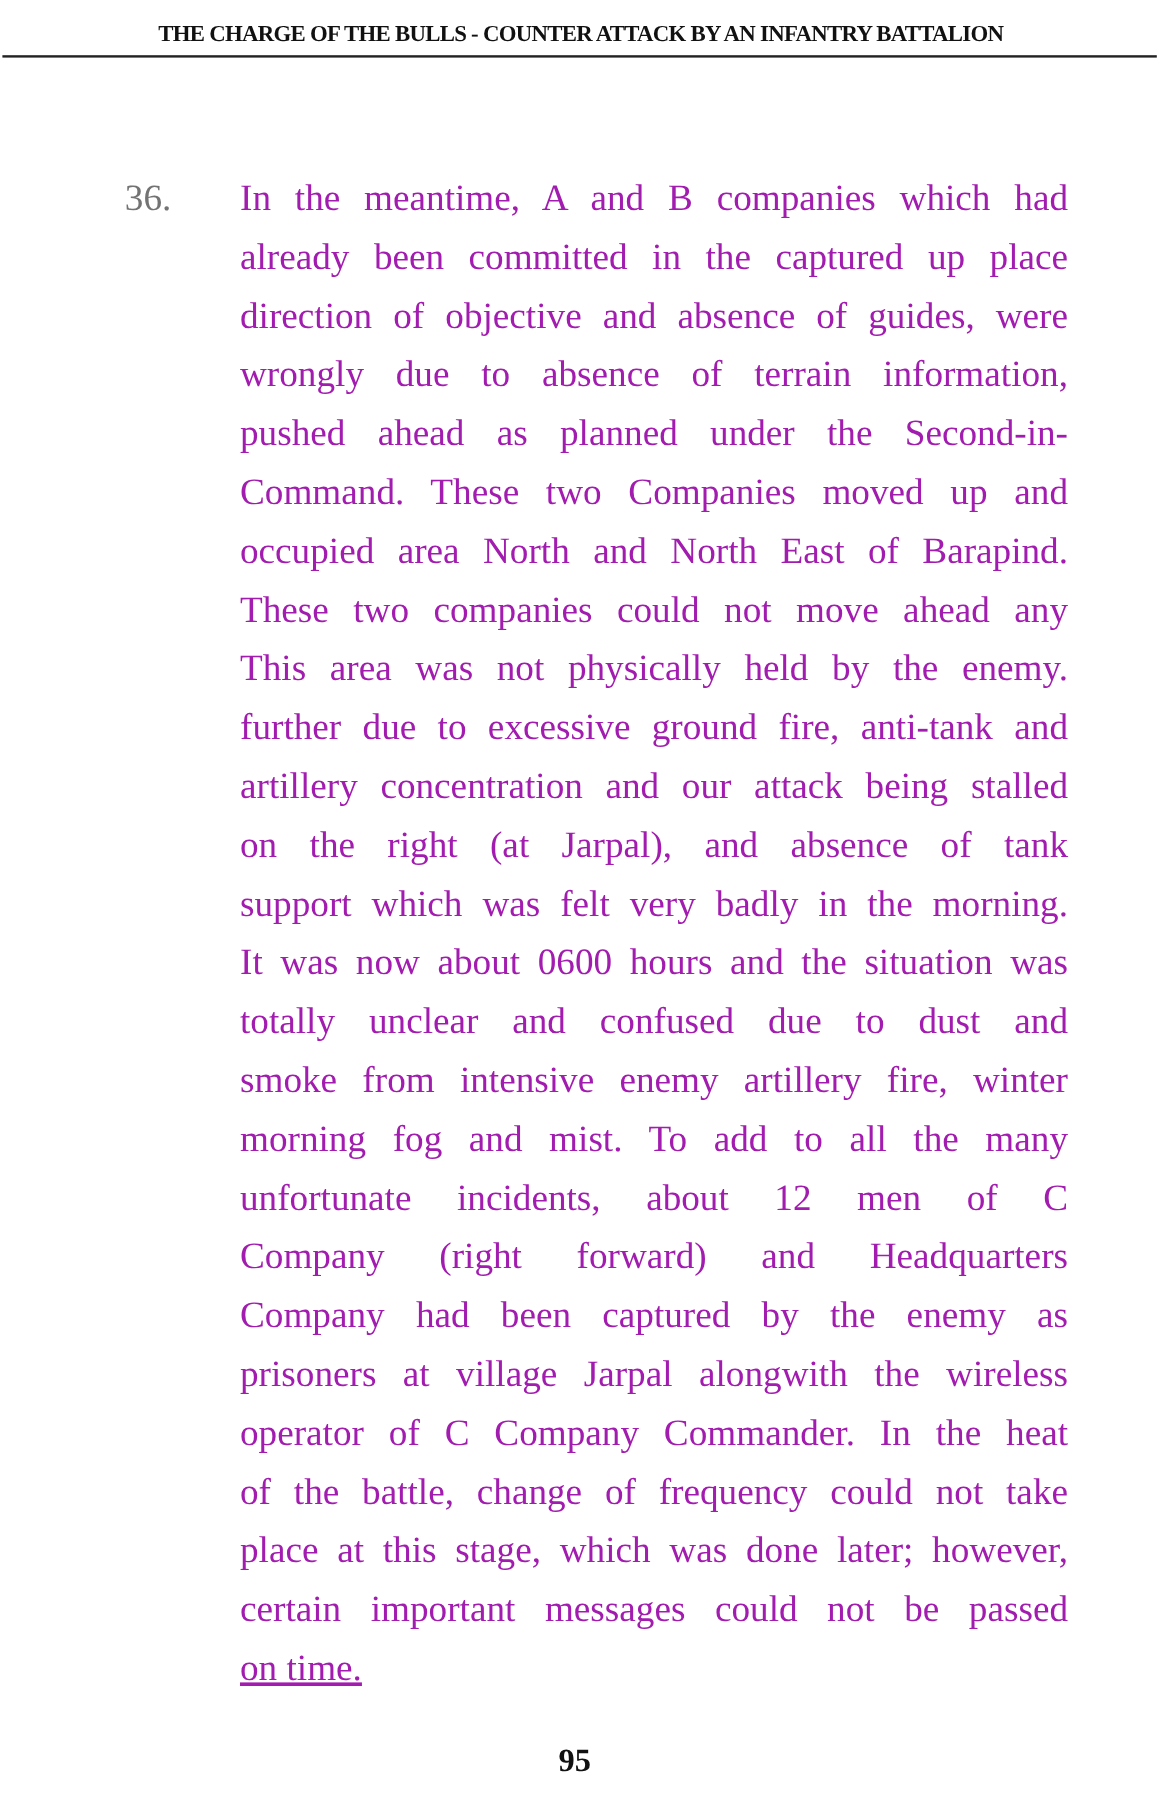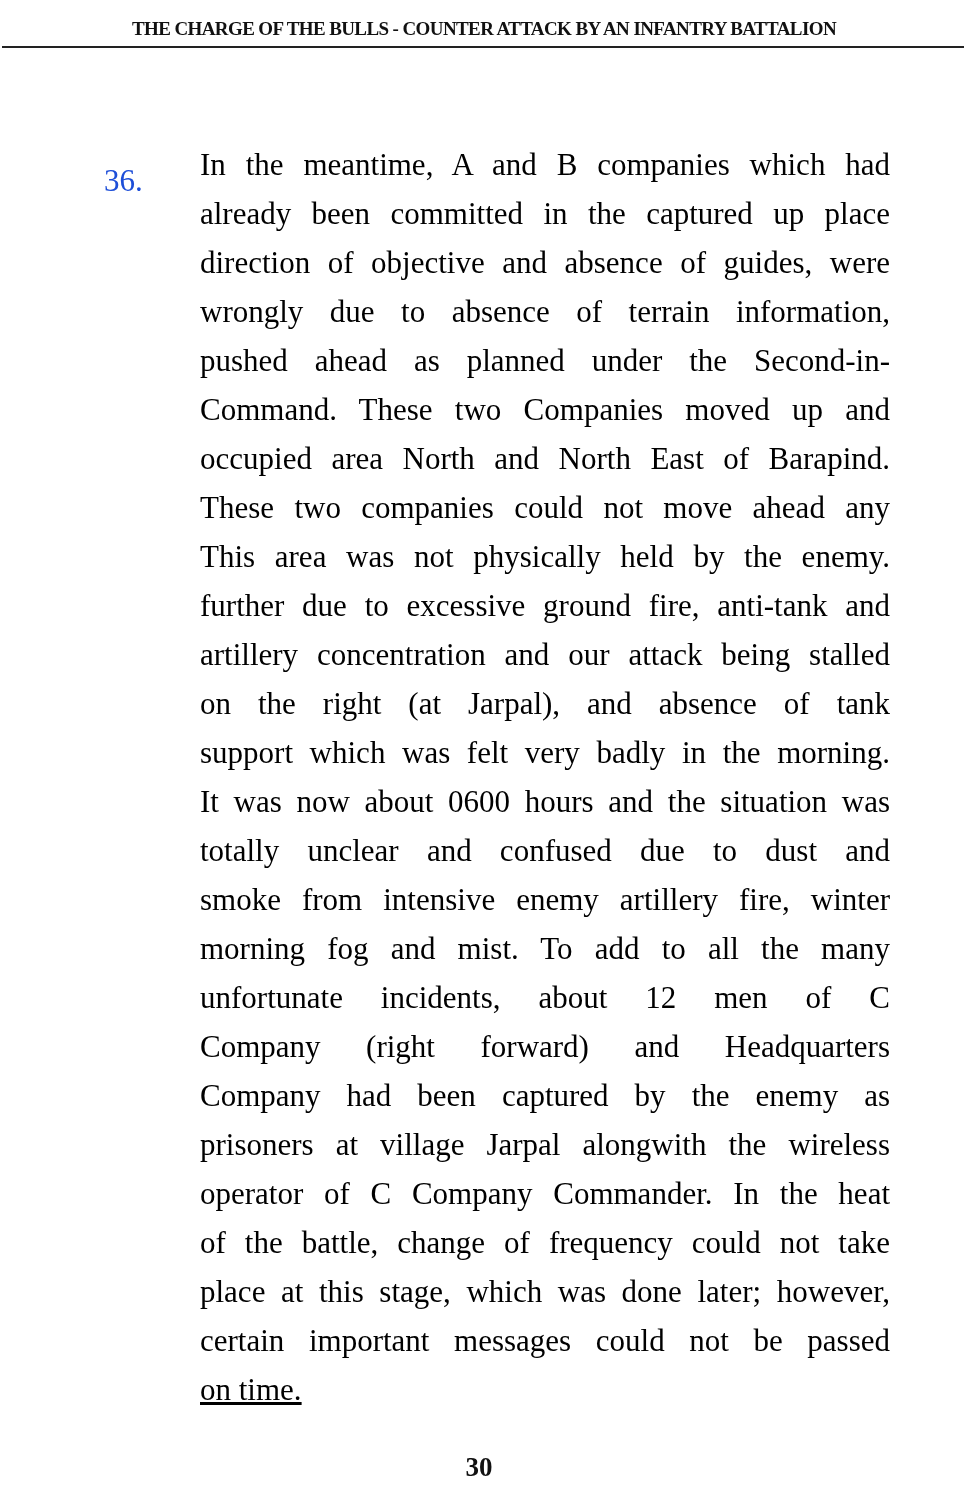--- a/index.html
+++ b/index.html
@@ -38,40 +38,40 @@
     }
     .para {
       position: absolute;
       left: 104px;
       top: 140px;
       width: 790px;
     }
     .para-number {
       position: absolute;
       left: 0;
-      top: 16px;
+      top: 0;
       font-size: 31px;
       line-height: 49px;
-      color: #1d4ed8;
+      color: #737373;
     }
     .para-lines {
       position: absolute;
       left: 96px;
       top: 0;
       width: 690px;
     }
     .line {
       display: block;
       font-size: 31px;
       line-height: 49px;
       height: 49px;
       text-align: justify;
       text-align-last: justify;
       white-space: nowrap;
-      color: #000000;
+      color: #a21caf;
     }
     .line.last {
       text-align-last: left;
       text-decoration: underline;
     }
     .page-number {
       position: absolute;
       left: 0;
       top: 1452px;
       width: 958px;
@@ -112,13 +112,13 @@
     <span class="line">Company had been captured by the enemy as</span>
     <span class="line">prisoners at village Jarpal alongwith the wireless</span>
     <span class="line">operator of C Company Commander. In the heat</span>
     <span class="line">of the battle, change of frequency could not take</span>
     <span class="line">place at this stage, which was done later; however,</span>
     <span class="line">certain important messages could not be passed</span>
     <span class="line last">on time.</span>
   </div>
 </div>
 
-<div class="page-number">30</div>
+<div class="page-number">95</div>
 
 </body></html>

